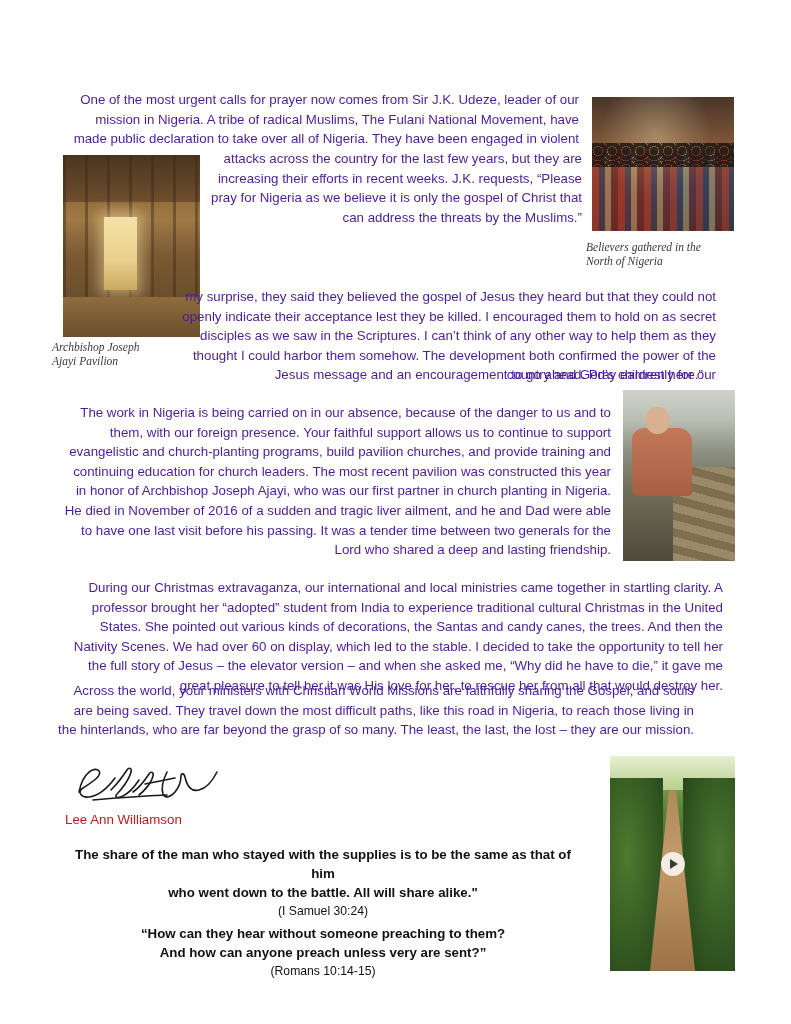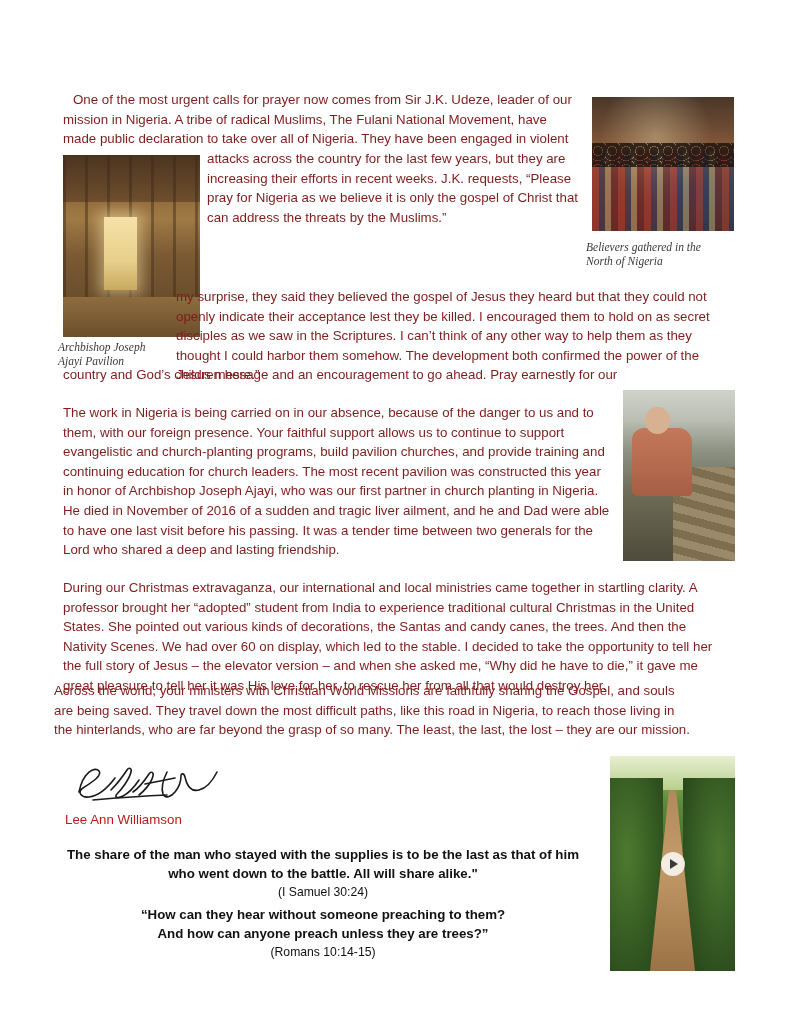--- a/index.html
+++ b/index.html
@@ -155,30 +155,30 @@
   
   .caption {
     position: absolute;
     font-family: "Liberation Serif", serif;
     font-style: italic;
     font-size: 11.5px;
     line-height: 14px;
     color: #3a3a3a;
   }
   #caption-believers { left: 586px; top: 240px; width: 154px; }
-  #caption-pavilion  { left: 58px;  top: 340px; width: 152px; }
+  #caption-pavilion  { left: 52px;  top: 340px; width: 152px; }
 
   
   .body-text {
     position: absolute;
     font-family: "Liberation Sans", sans-serif;
     font-size: 13.3px;
     line-height: 19.6px;
-    color: #7f1d1d;
-    text-align: left;
+    color: #4c1d95;
+    text-align: right;
   }
   #para-1 { left: 63px;  top: 90px;  width: 516px; text-indent: 10px; }
   #para-1b{ left: 207px; top: 149px; width: 375px; }
   #para-2 { left: 207px; top: 228px; width: 372px; }
   #para-2b{ left: 176px; top: 287px; width: 540px; }
   #para-2c{ left: 63px;  top: 365px; width: 640px; }
   #para-3 { left: 63px;  top: 403px; width: 548px; }
   #para-4 { left: 63px;  top: 578px; width: 660px; }
   #para-5 { left: 54px;  top: 681px; width: 640px; }
 
@@ -289,22 +289,22 @@
           <path d="M74,22 C84,20 94,18 104,16"></path>
           <path d="M96,10 C92,18 90,26 92,32 C94,37 100,35 104,30 C108,25 110,18 110,14 C110,11 113,11 114,15 C116,24 120,30 128,28 C136,26 142,18 146,10"></path>
           <path d="M22,38 C44,36 70,34 96,33"></path>
         </g>
       </svg>
     </div>
     <div id="signature-name">Lee Ann Williamson</div>
   </div>
 
   <div id="scripture">
-    <div class="verse">The share of the man who stayed with the supplies is to be the last as that of him</div>
+    <div class="verse">The share of the man who stayed with the supplies is to be the same as that of him</div>
     <div class="verse">who went down to the battle. All will share alike."</div>
     <div class="ref">(I Samuel 30:24)</div>
     <div class="gap"></div>
     <div class="verse">“How can they hear without someone preaching to them?</div>
-    <div class="verse">And how can anyone preach unless they are trees?”</div>
+    <div class="verse">And how can anyone preach unless very are sent?”</div>
     <div class="ref">(Romans 10:14-15)</div>
   </div>
 
 </div>
 
 </body></html>

